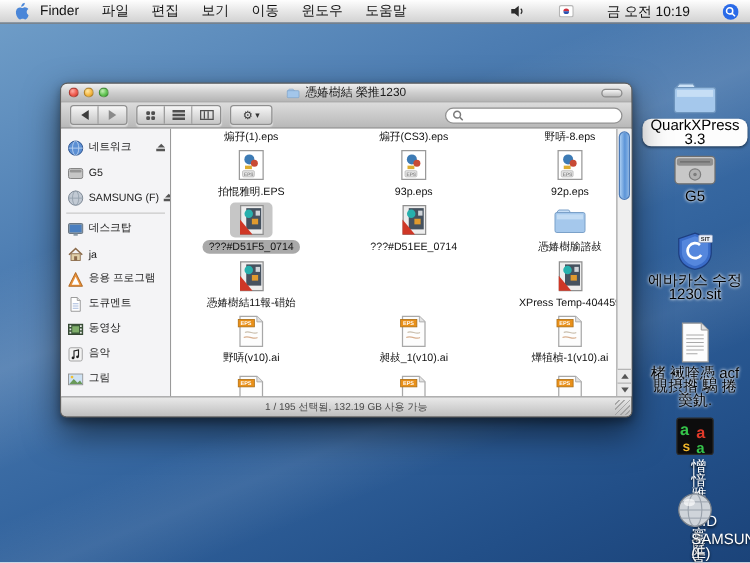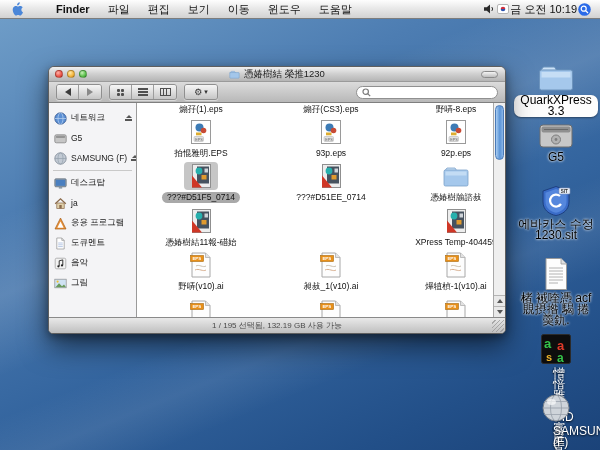--- a/index.html
+++ b/index.html
@@ -11,23 +11,23 @@
   .streak.s1 { left:-150px; top:90px; width:950px; height:150px; transform:rotate(-22deg);
     background:linear-gradient(rgba(255,255,255,0),rgba(255,255,255,.14),rgba(255,255,255,0)); }
   .streak.s2 { left:-100px; top:280px; width:900px; height:90px; transform:rotate(-22deg);
     background:linear-gradient(rgba(255,255,255,0),rgba(255,255,255,.08),rgba(255,255,255,0)); }
 
   
   .menubar { position:absolute; left:0; top:0; width:600px; height:19px; z-index:50;
     background:linear-gradient(#fefefe,#e9e9e9 45%,#d2d2d2); border-bottom:1px solid #7d7d7d;
     display:flex; align-items:center; padding:0 9px; gap:0; font-size:11px; color:#111; }
   .mb-item { padding:0 9px; line-height:18px; }
-  .mb-item.app { font-weight:bold; padding-left:7px;margin-left:24px; }
+  .mb-item.app { font-weight:normal; padding-left:7px; }
   .mb-spacer { flex:1; }
-  .mb-right { display:flex; align-items:center; gap:1px; }
+  .mb-right { display:flex; align-items:center; gap:26px; }
   .clock { font-size:11px; white-space:nowrap; }
 
   
   .window { position:absolute; left:48px; top:66px; width:458px; z-index:20;
     border:1px solid #5f5f5f; border-radius:6px 6px 5px 5px;
     box-shadow:0 12px 28px rgba(0,0,0,.55), 0 3px 8px rgba(0,0,0,.35); background:#ccc; }
   .titlebar { height:15px; position:relative; border-radius:5px 5px 0 0;
     background:linear-gradient(#f0f0f0,#cfcfcf 50%,#b5b5b5); border-bottom:1px solid #9a9a9a;
     display:flex; align-items:center; justify-content:center; }
   .lights { position:absolute; left:6px; top:3px; display:flex; gap:4px; }
@@ -272,20 +272,33 @@
               <path d="M2.8,1 h5 l2.4,2.4 v8.6 h-7.4 z" fill="#fff" stroke="#8f8f8f" stroke-width=".7"></path>
               <path d="M7.8,1 v2.4 h2.4" fill="#ddd" stroke="#8f8f8f" stroke-width=".6"></path>
               <line x1="4.2" y1="6" x2="8.8" y2="6" stroke="#9ab0d8" stroke-width=".7"></line>
               <line x1="4.2" y1="7.8" x2="8.8" y2="7.8" stroke="#9ab0d8" stroke-width=".7"></line>
               <line x1="4.2" y1="9.6" x2="8.8" y2="9.6" stroke="#9ab0d8" stroke-width=".7"></line>
             </svg>
           <span>도큐멘트</span>
         </div>
         <div class="srow">
           <svg width="13" height="13" viewBox="0 0 13 13">
+              <rect x="0.8" y="2.4" width="11.4" height="8.2" fill="#3d5a3a" stroke="#273a25" stroke-width=".7"></rect>
+              <rect x="1.6" y="3.2" width="1.4" height="1.4" fill="#e8e8e8"></rect>
+              <rect x="1.6" y="5.8" width="1.4" height="1.4" fill="#e8e8e8"></rect>
+              <rect x="1.6" y="8.4" width="1.4" height="1.4" fill="#e8e8e8"></rect>
+              <rect x="10" y="3.2" width="1.4" height="1.4" fill="#e8e8e8"></rect>
+              <rect x="10" y="5.8" width="1.4" height="1.4" fill="#e8e8e8"></rect>
+              <rect x="10" y="8.4" width="1.4" height="1.4" fill="#e8e8e8"></rect>
+              <rect x="3.8" y="4" width="5.4" height="5" fill="#7fae6a"></rect>
+            </svg>
+          <span>동영상</span>
+        </div>
+        <div class="srow">
+          <svg width="13" height="13" viewBox="0 0 13 13">
               <rect x="1.2" y="1.2" width="10.6" height="10.6" rx="1.5" fill="#f2f2f2" stroke="#9a9a9a" stroke-width=".7"></rect>
               <path d="M5.2,9.2 V3.8 l3.6-0.9 v5.4" fill="none" stroke="#222" stroke-width=".9"></path>
               <circle cx="4.4" cy="9.3" r="1.1" fill="#222"></circle>
               <circle cx="8" cy="8.4" r="1.1" fill="#222"></circle>
             </svg>
           <span>음악</span>
         </div>
         <div class="srow">
           <svg width="13" height="13" viewBox="0 0 13 13">
               <rect x="0.8" y="2.2" width="11.4" height="8.6" fill="#cfe2f3" stroke="#8f8f8f" stroke-width=".7"></rect>

